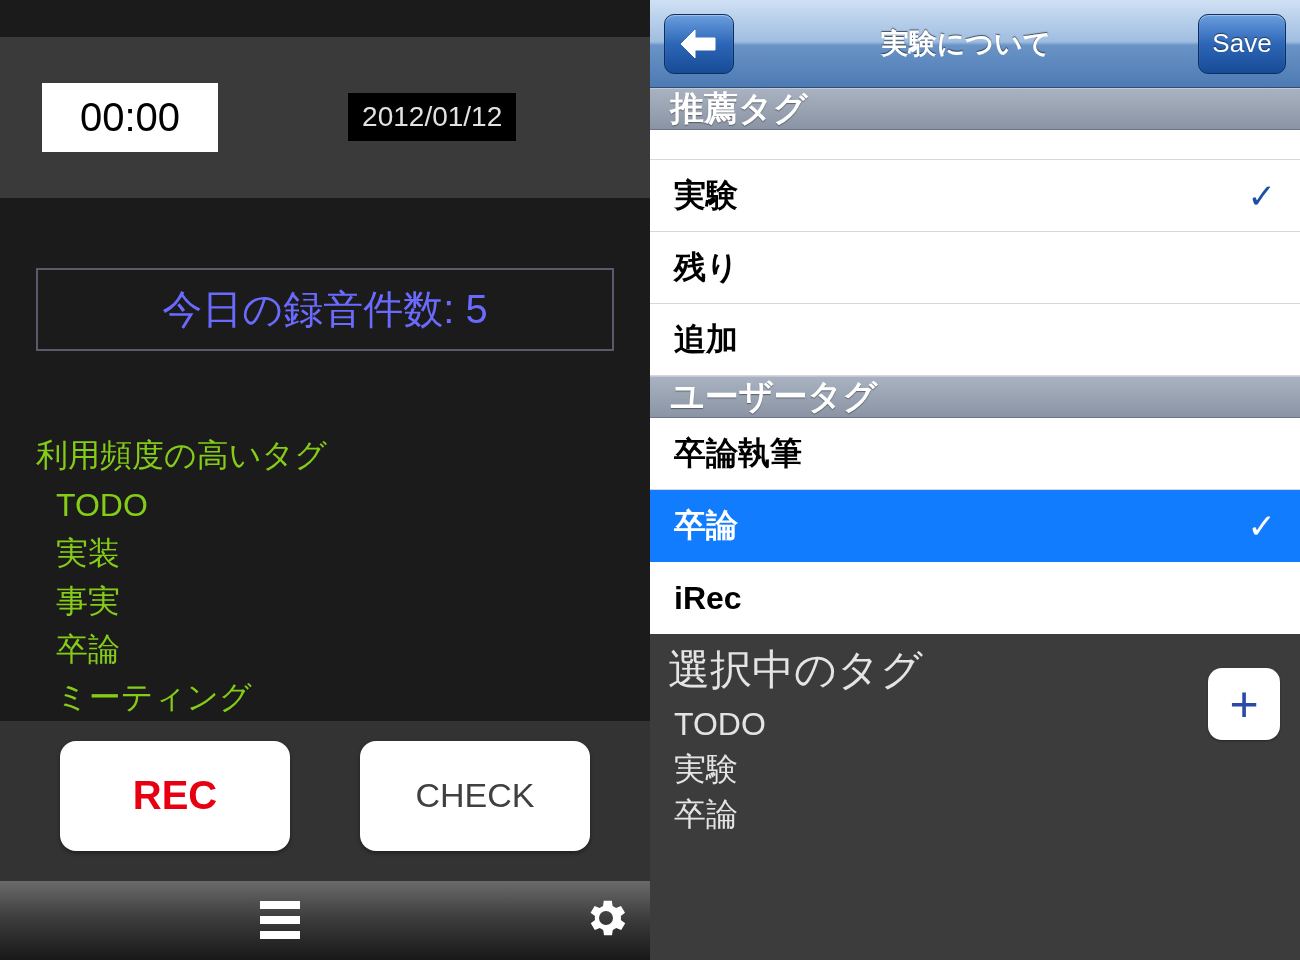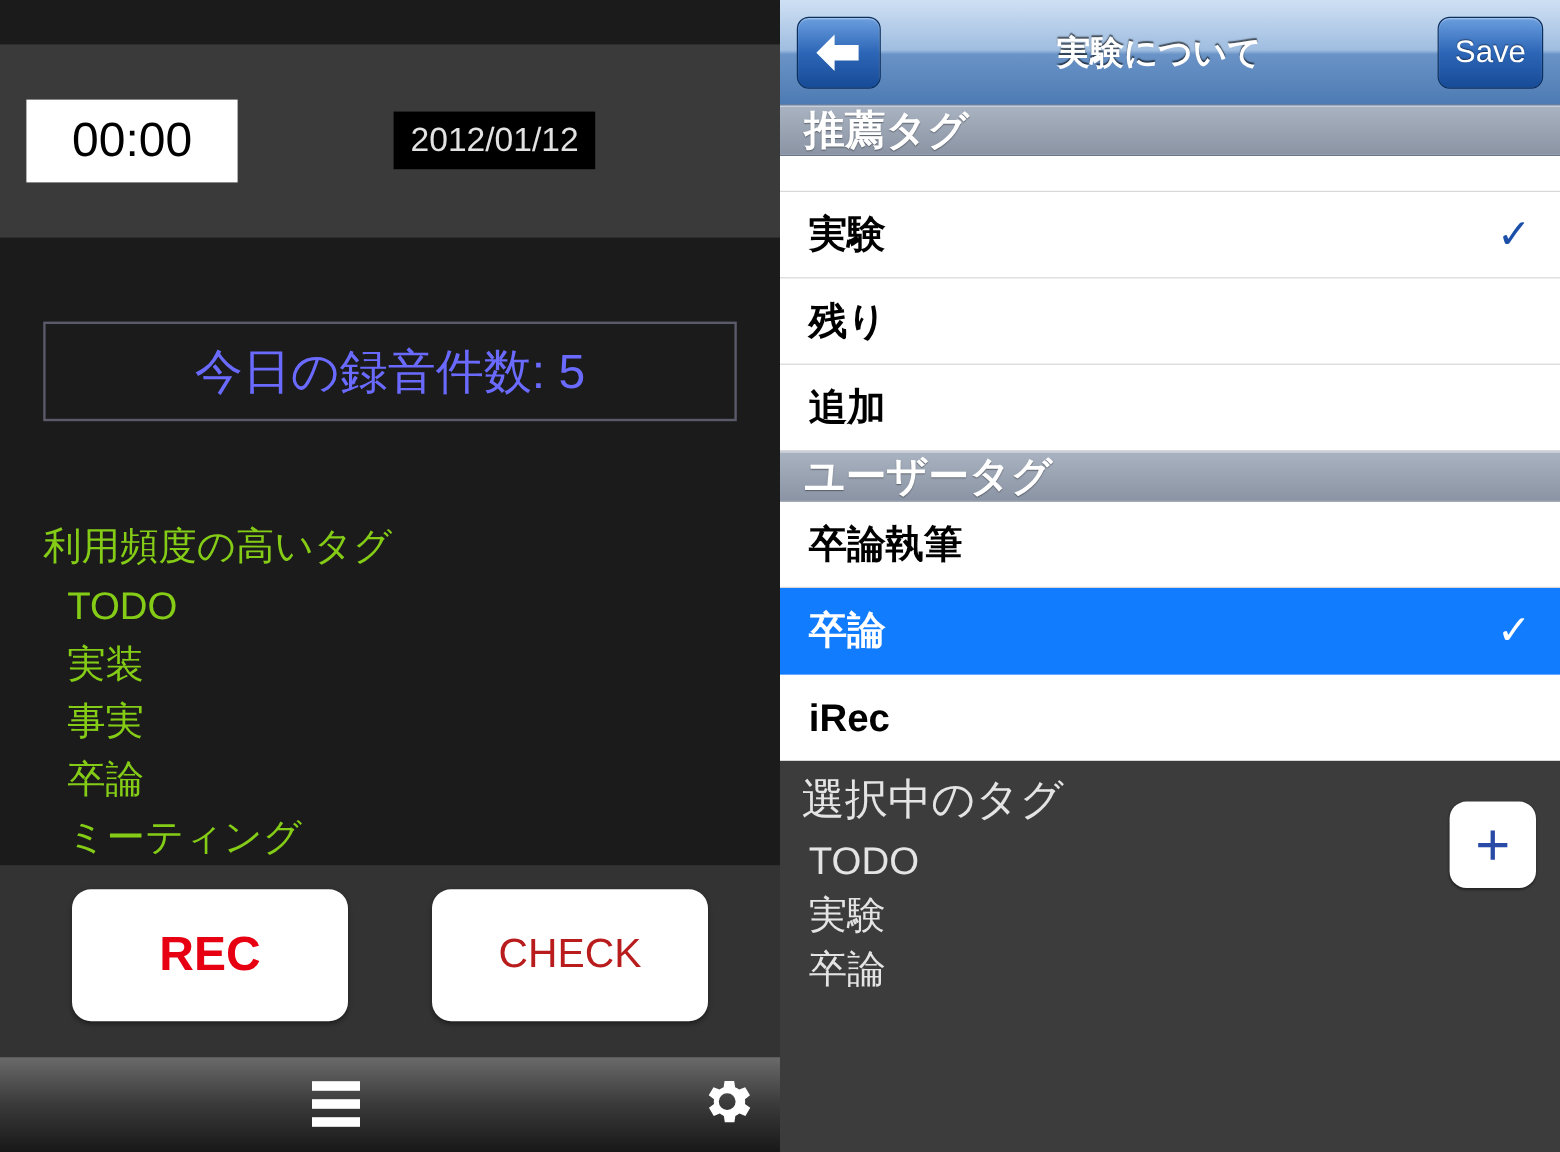--- a/index.html
+++ b/index.html
@@ -18,21 +18,21 @@
       background: #1b1b1b;
       display: flex;
       flex-direction: column;
       position: relative;
     }
     .left-header {
       background: #3a3a3a;
       height: 163px;
       display: flex;
       align-items: center;
-      padding: 0 22px;
+      padding: 0 42px;
       gap: 130px;
       margin-top: 37px;
     }
     .timer-box {
       background: #fff;
       color: #000;
       font-size: 40px;
       padding: 12px 38px;
       font-weight: 400;
     }
@@ -75,21 +75,21 @@
       border-radius: 16px;
       font-size: 40px;
       font-weight: bold;
       height: 110px;
       display: flex;
       align-items: center;
       justify-content: center;
       box-shadow: 0 2px 4px rgba(0,0,0,.4);
     }
     .big-btn.rec { color: #e60012; }
-    .big-btn.check { color: #b91c1c; }
+    .big-btn.check { color: #404040; }
 
     .toolbar {
       height: 80px;
       background: linear-gradient(to bottom, #6a6a6a 0%, #3a3a3a 50%, #181818 100%);
       display: flex;
       align-items: center;
       justify-content: space-between;
       padding: 0 20px 0 260px;
     }
     .menu-icon {
@@ -191,21 +191,21 @@
     .row.selected .check { color: #fff; }
 
     .selected-panel {
       flex: 1;
       background: #3c3c3c;
       color: #e4e4e4;
       font-size: 32px;
       padding: 8px 18px;
       position: relative;
     }
-    .selected-panel .title2 { font-size: 36px; margin-bottom: 4px; }
+    .selected-panel .title2 { font-size: 42px; margin-bottom: 4px; }
     .selected-panel .item2 { padding-left: 6px; font-size: 32px; line-height: 1.4; }
     .plus-btn {
       position: absolute;
       right: 20px;
       top: 34px;
       width: 72px;
       height: 72px;
       background: #fff;
       border-radius: 14px;
       display: flex;

